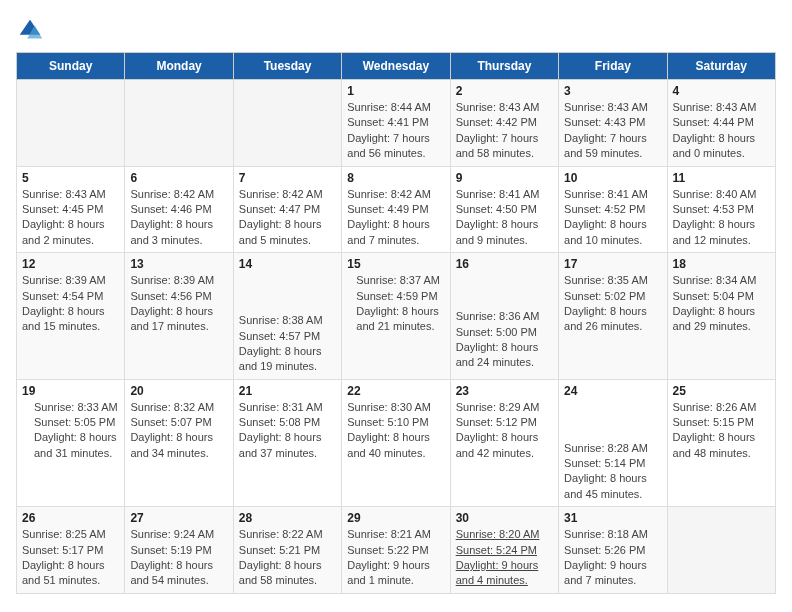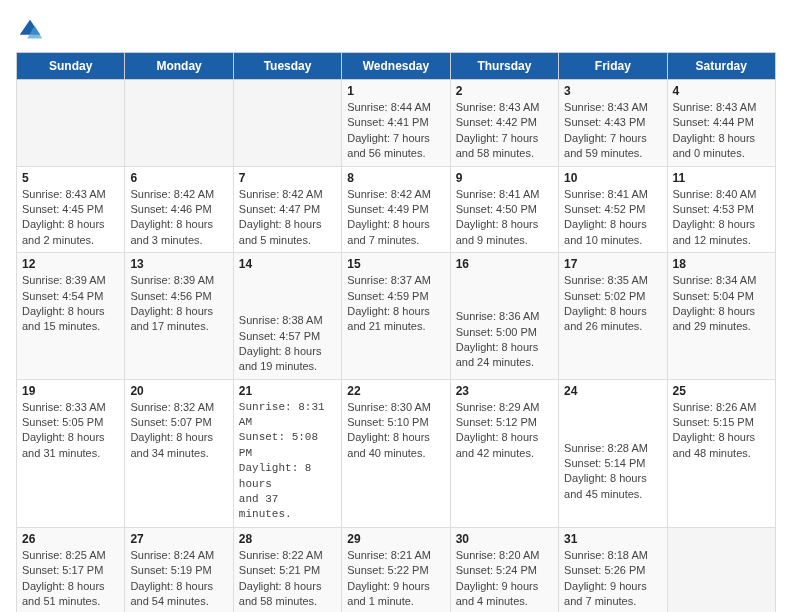--- a/index.html
+++ b/index.html
@@ -229,21 +229,21 @@
         </td>
         <td>
           <span class="day-number">14</span>
           <div class="day-info" style="white-space: pre-line; margin-top: 42px;">Sunrise: 8:38 AM
 Sunset: 4:57 PM
 Daylight: 8 hours
 and 19 minutes.</div>
         </td>
         <td>
           <span class="day-number">15</span>
-          <div class="day-info" style="white-space: pre-line;">Sunrise: 8:37 AM
+          <div class="day-info" style="white-space: pre-line; margin-left: 9px;">Sunrise: 8:37 AM
 Sunset: 4:59 PM
 Daylight: 8 hours
 and 21 minutes.</div>
         </td>
         <td>
           <span class="day-number">16</span>
           <div class="day-info" style="white-space: pre-line; margin-top: 38px;">Sunrise: 8:36 AM
 Sunset: 5:00 PM
 Daylight: 8 hours
 and 24 minutes.</div>
@@ -259,35 +259,35 @@
           <span class="day-number">18</span>
           <div class="day-info" style="white-space: pre-line;">Sunrise: 8:34 AM
 Sunset: 5:04 PM
 Daylight: 8 hours
 and 29 minutes.</div>
         </td>
       </tr>
       <tr>
         <td>
           <span class="day-number">19</span>
-          <div class="day-info" style="white-space: pre-line;">Sunrise: 8:33 AM
+          <div class="day-info" style="white-space: pre-line; margin-left: 12px;">Sunrise: 8:33 AM
 Sunset: 5:05 PM
 Daylight: 8 hours
 and 31 minutes.</div>
         </td>
         <td>
           <span class="day-number">20</span>
           <div class="day-info" style="white-space: pre-line;">Sunrise: 8:32 AM
 Sunset: 5:07 PM
 Daylight: 8 hours
 and 34 minutes.</div>
         </td>
         <td>
           <span class="day-number">21</span>
-          <div class="day-info" style="white-space: pre-line; font-family: Liberation Mono, monospace;">Sunrise: 8:31 AM
+          <div class="day-info" style="white-space: pre-line;">Sunrise: 8:31 AM
 Sunset: 5:08 PM
 Daylight: 8 hours
 and 37 minutes.</div>
         </td>
         <td>
           <span class="day-number">22</span>
           <div class="day-info" style="white-space: pre-line;">Sunrise: 8:30 AM
 Sunset: 5:10 PM
 Daylight: 8 hours
 and 40 minutes.</div>
@@ -317,42 +317,42 @@
       <tr>
         <td>
           <span class="day-number">26</span>
           <div class="day-info" style="white-space: pre-line;">Sunrise: 8:25 AM
 Sunset: 5:17 PM
 Daylight: 8 hours
 and 51 minutes.</div>
         </td>
         <td>
           <span class="day-number">27</span>
-          <div class="day-info" style="white-space: pre-line;">Sunrise: 8:24 AM
+          <div class="day-info" style="white-space: pre-line;">Sunrise: 9:24 AM
 Sunset: 5:19 PM
 Daylight: 8 hours
 and 54 minutes.</div>
         </td>
         <td>
           <span class="day-number">28</span>
           <div class="day-info" style="white-space: pre-line;">Sunrise: 8:22 AM
 Sunset: 5:21 PM
 Daylight: 8 hours
 and 58 minutes.</div>
         </td>
         <td>
           <span class="day-number">29</span>
           <div class="day-info" style="white-space: pre-line;">Sunrise: 8:21 AM
 Sunset: 5:22 PM
 Daylight: 9 hours
 and 1 minute.</div>
         </td>
         <td>
           <span class="day-number">30</span>
-          <div class="day-info" style="white-space: pre-line;">Sunrise: 8:20 AM
+          <div class="day-info" style="white-space: pre-line; text-decoration: underline;">Sunrise: 8:20 AM
 Sunset: 5:24 PM
 Daylight: 9 hours
 and 4 minutes.</div>
         </td>
         <td>
           <span class="day-number">31</span>
           <div class="day-info" style="white-space: pre-line;">Sunrise: 8:18 AM
 Sunset: 5:26 PM
 Daylight: 9 hours
 and 7 minutes.</div>

